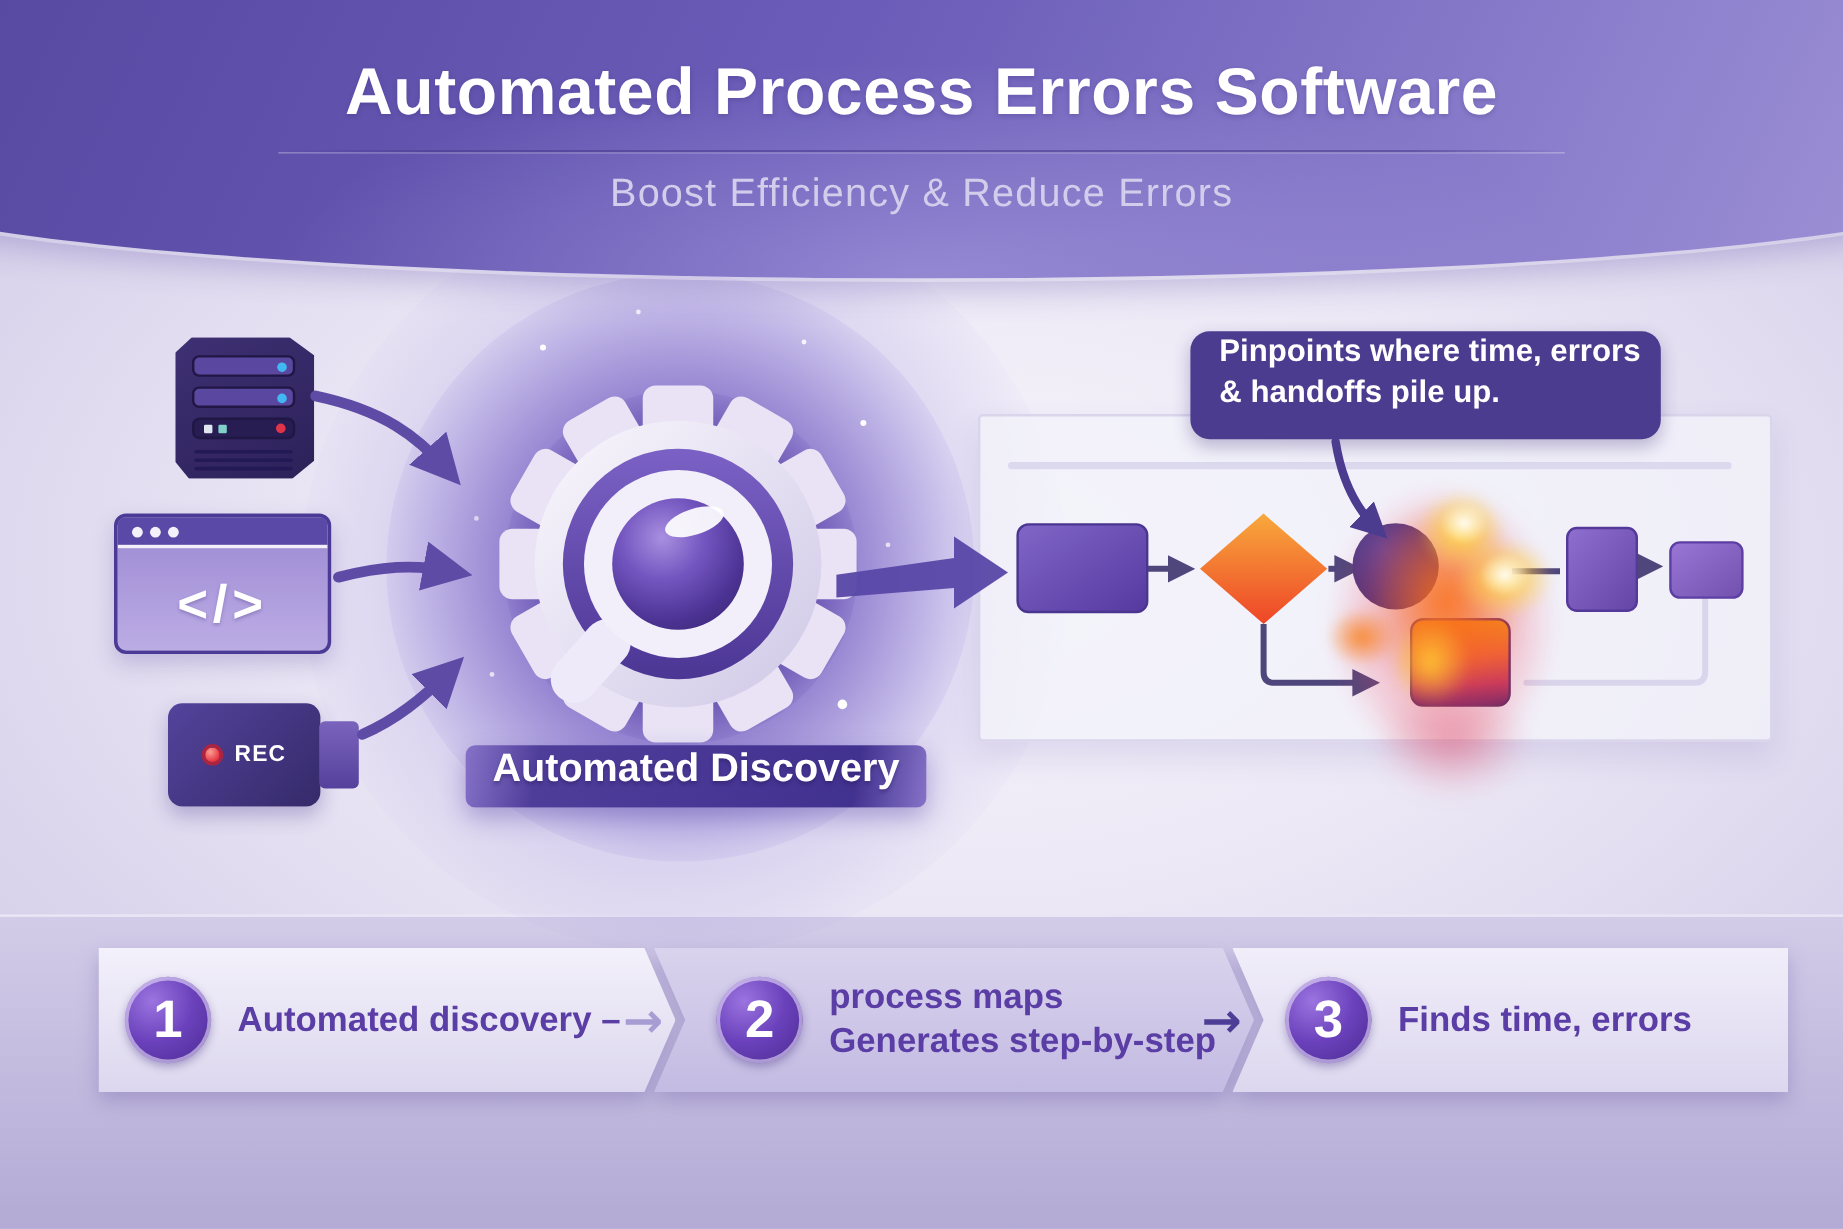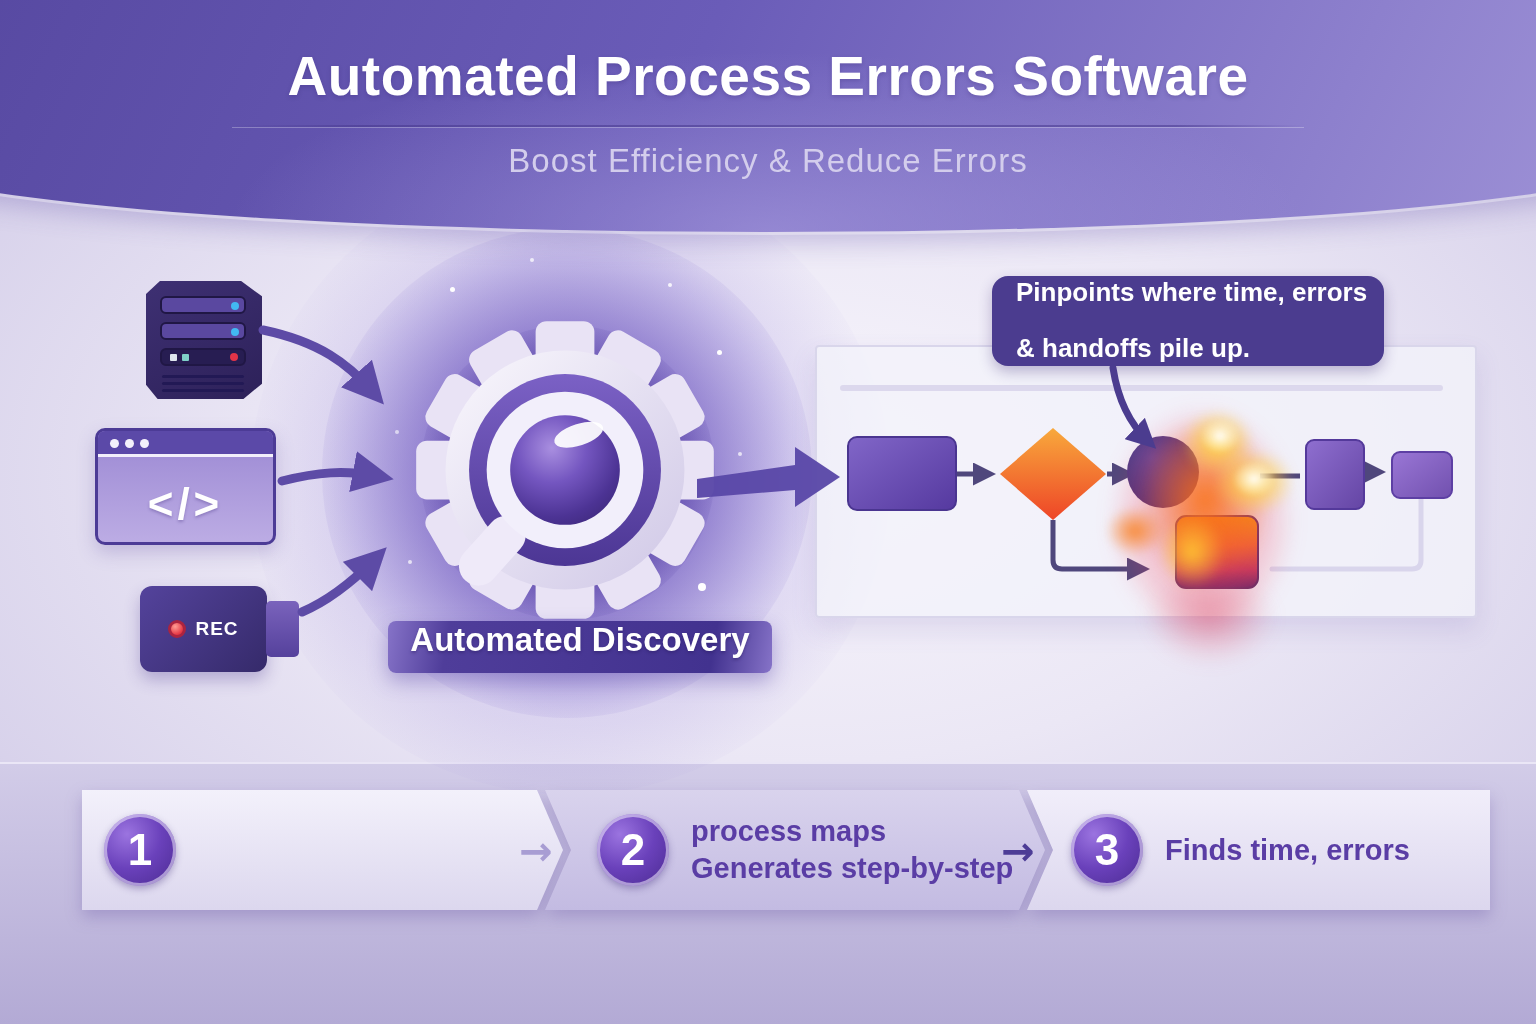--- a/index.html
+++ b/index.html
@@ -120,21 +120,21 @@
     background:radial-gradient(closest-side, rgba(248,132,40,.92), rgba(248,132,40,0) 75%);}
   .h-yel3 {left:1148px; top:502px; width:88px; height:100px; filter:blur(5px);
     background:radial-gradient(closest-side, rgba(255,200,50,.92), rgba(255,200,50,0) 75%);}
   .h-red-low{left:1128px; top:556px; width:165px; height:122px; filter:blur(9px);
     background:radial-gradient(closest-side, rgba(222,62,92,.42), rgba(222,62,92,0) 78%);}
 
   
   .callout{
     left:992px; top:276px; width:392px; height:90px; border-radius:16px;
     background:#4b3c8f; box-shadow:0 6px 14px rgba(55,38,115,.3);
-    display:flex; flex-direction:column; justify-content:space-between; padding-left:24px;
+    display:flex; flex-direction:column; justify-content:flex-start; padding-left:24px;
   }
   .callout div{position:relative; color:#ffffff; font-size:26px; font-weight:700; line-height:1.3;}
 
   
   .bottom-band{left:0; top:762px; width:1536px; height:262px;
     background:linear-gradient(180deg,#d2cce8 0%, #b3aad5 100%); border-top:2px solid #eae6f6;}
   .steps{left:82px; top:790px; width:1408px; height:120px;
     filter:drop-shadow(0 7px 8px rgba(85,65,150,.28));}
   .seg{top:0; height:120px; display:flex; align-items:center; padding-left:22px;}
   .seg .content{position:relative; display:flex; align-items:center;}
@@ -356,20 +356,21 @@
     <path d="M1113 368 C1118 400, 1130 424, 1148 441" fill="none" stroke="#4b3c8f" stroke-width="7" stroke-linecap="round" marker-end="url(#mCall2)"></path>
   </svg>
 
   <div class="steps">
     <div class="seg seg1">
       <div class="content">
         <div class="numcircle">
             <span>1</span>
           </div>
         <div class="steptext">
+          <div>Automated discovery –</div>
         </div>
       </div>
     </div>
     <div class="seg seg2">
       <div class="content">
         <div class="numcircle">
             <span>2</span>
           </div>
         <div class="steptext">
           <div>process maps</div>

